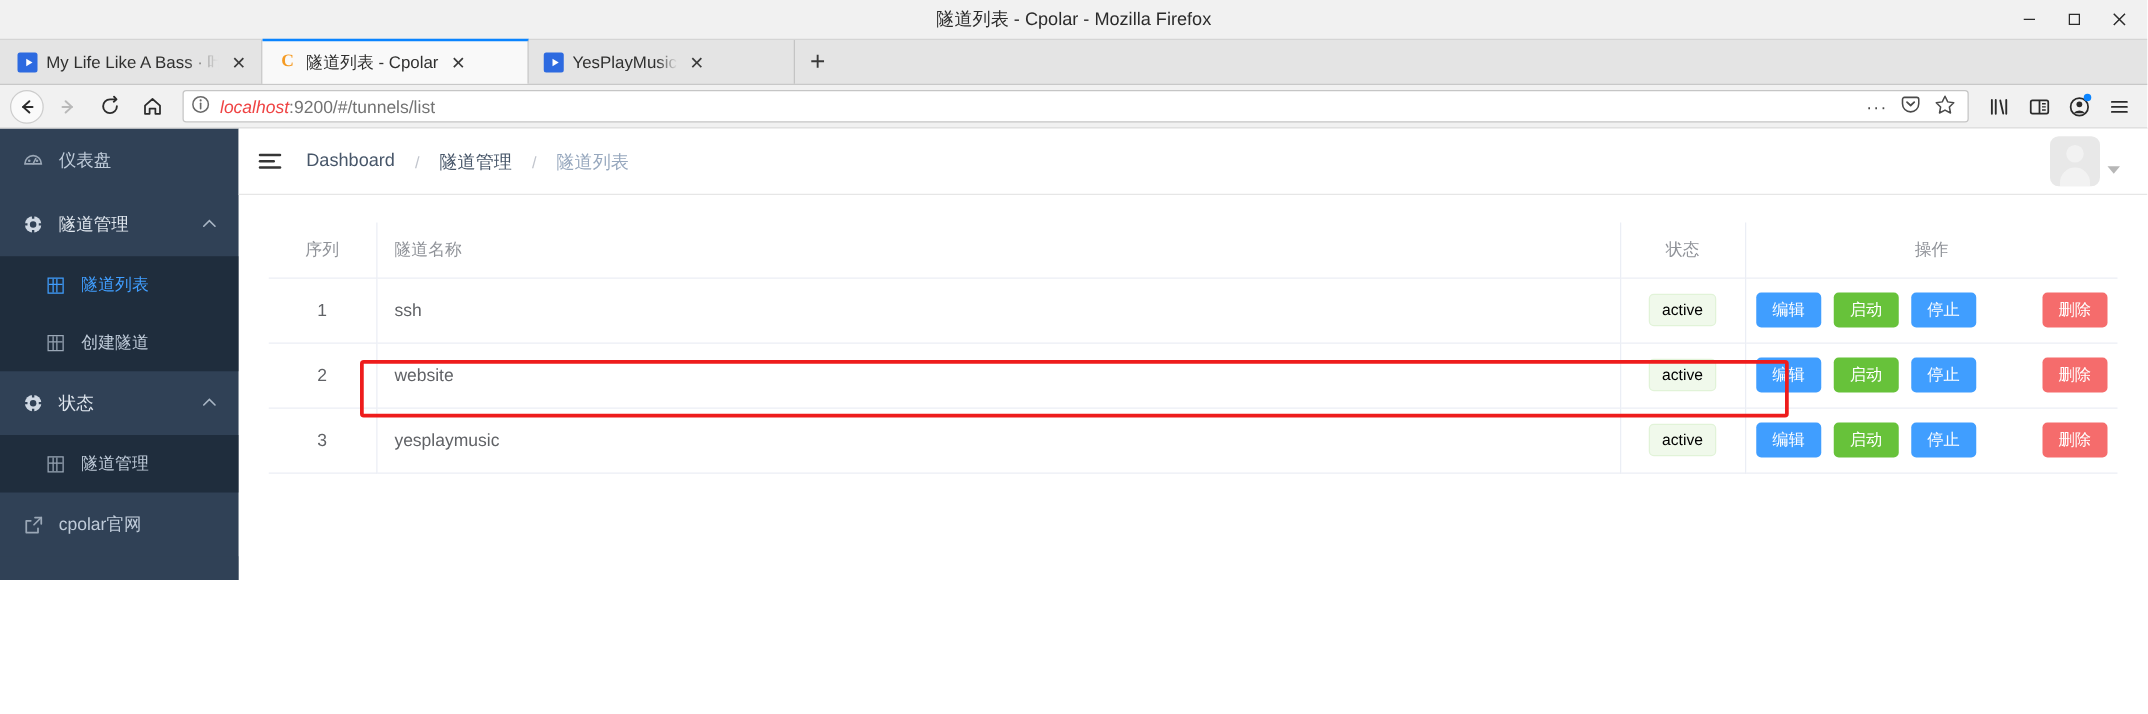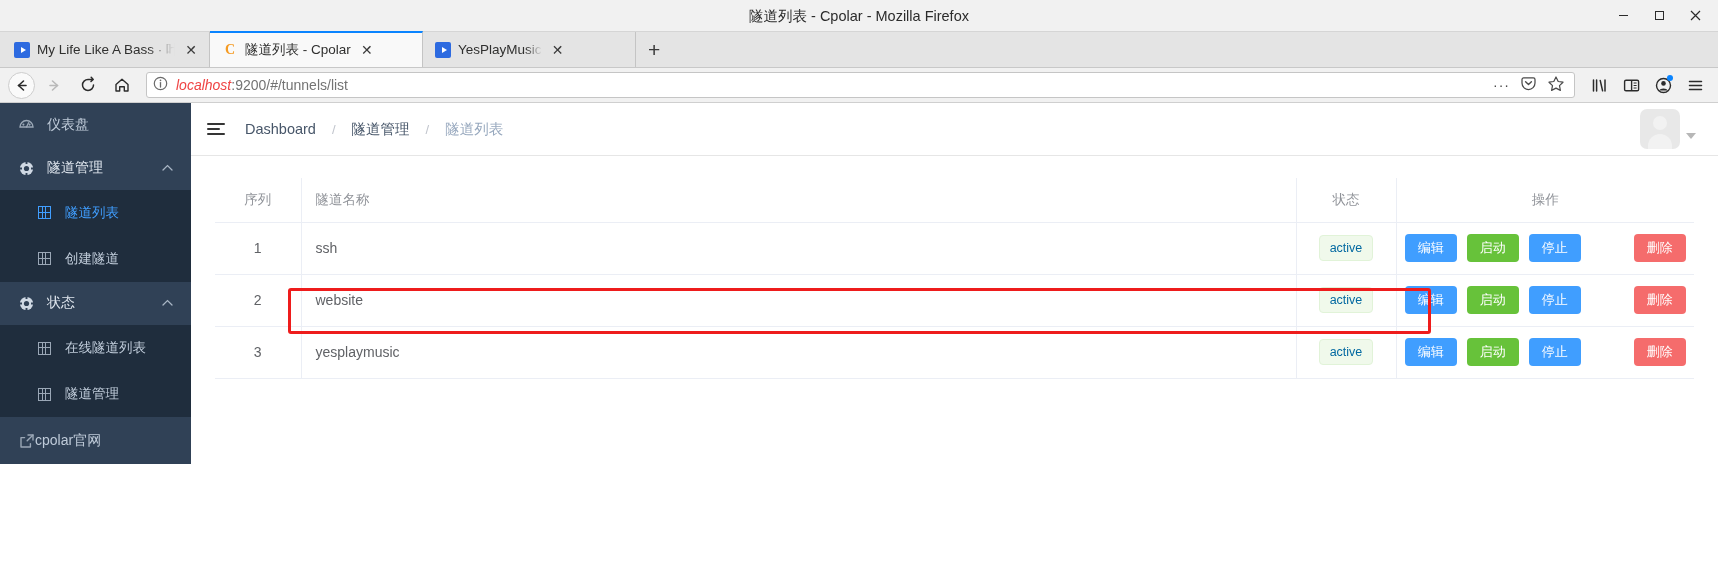--- a/index.html
+++ b/index.html
@@ -95,21 +95,21 @@
     height: 51px; display: flex; align-items: center; gap: 12px; padding: 0 18px;
     color: #bfcbd9; position: relative;
   }
   .sb-item .chev { margin-left: auto; font-size: 11px; color: #bfcbd9; }
   .sb-sub { background: #1f2d3d; }
   .sb-subitem {
     height: 46px; display: flex; align-items: center; gap: 12px; padding: 0 18px 0 36px;
     color: #bfcbd9; font-size: 13.5px;
   }
   .sb-subitem.active { color: #409eff; }
-  .sb-link { height: 51px; display: flex; align-items: center; padding: 12px 18px; color: #bfcbd9; }
+  .sb-link { height: 51px; display: flex; align-items: center; gap: 12px; padding: 12px 18px; color: #bfcbd9; }
   .sb-filler { flex: 1; background: #304156; }
   .ic { width: 17px; height: 17px; flex: 0 0 17px; display: flex; align-items: center; justify-content: center; }
   .grid-ic {
     width: 13px; height: 13px; border: 1.5px solid #9aa7b6;
     display: grid; grid-template-columns: 1fr 1fr 1fr; grid-template-rows: 1fr 1fr;
   }
   .grid-ic i { border-right: 1.2px solid #9aa7b6; border-bottom: 1.2px solid #9aa7b6; }
   .grid-ic i:nth-child(3), .grid-ic i:nth-child(6) { border-right: none; }
   .grid-ic i:nth-child(4), .grid-ic i:nth-child(5), .grid-ic i:nth-child(6) { border-bottom: none; }
   .sb-subitem.active .grid-ic { border-color: #409eff; }
@@ -151,21 +151,21 @@
   table.tunnels th.name-col, table.tunnels td.name-col { text-align: left; padding-left: 14px; }
   table.tunnels td {
     height: 52px; color: #606266; border-bottom: 1px solid #ebeef5; text-align: center;
   }
   .col-seq { width: 86px; }
   .col-status { width: 100px; }
   .col-ops { width: 298px; }
   .vline { border-right: 1px solid #ebeef5; }
   .badge {
     display: inline-block; padding: 5px 10px; border-radius: 4px; font-size: 12.5px;
-    background: #f0f9eb; color: #0369a1; border: 1px solid #e1f3d8;
+    background: #f0f9eb; color: #000000; border: 1px solid #e1f3d8;
   }
   .ops { display: flex; gap: 10px; justify-content: center; align-items: center; }
   .btn {
     border: none; border-radius: 4px; color: #fff; font-size: 13px;
     padding: 7px 13px; font-family: "Liberation Sans", sans-serif; cursor: pointer;
     line-height: 1.1;
   }
   .btn-primary { background: #409eff; }
   .btn-success { background: #67c23a; }
   .btn-danger { background: #f56c6c; margin-left: 43px; }
@@ -373,33 +373,20 @@
         </span>
         <span style="color:#dfe6ee">状态</span>
         <span class="chev">
           <svg width="11" height="8" viewBox="0 0 11 8">
               <path d="M1 6 L5.5 1.6 L10 6" fill="none" stroke="#a9b6c5" stroke-width="1.3" stroke-linecap="round"></path>
             </svg>
         </span>
       </div>
 
       <div class="sb-sub">
-        <div class="sb-subitem">
-          <span class="ic">
-            <span class="grid-ic">
-                <i></i>
-                <i></i>
-                <i></i>
-                <i></i>
-                <i></i>
-                <i></i>
-              </span>
-          </span>
-          <span>在线隧道列表</span>
-        </div>
         <div class="sb-subitem">
           <span class="ic">
             <span class="grid-ic">
                 <i></i>
                 <i></i>
                 <i></i>
                 <i></i>
                 <i></i>
                 <i></i>
               </span>

